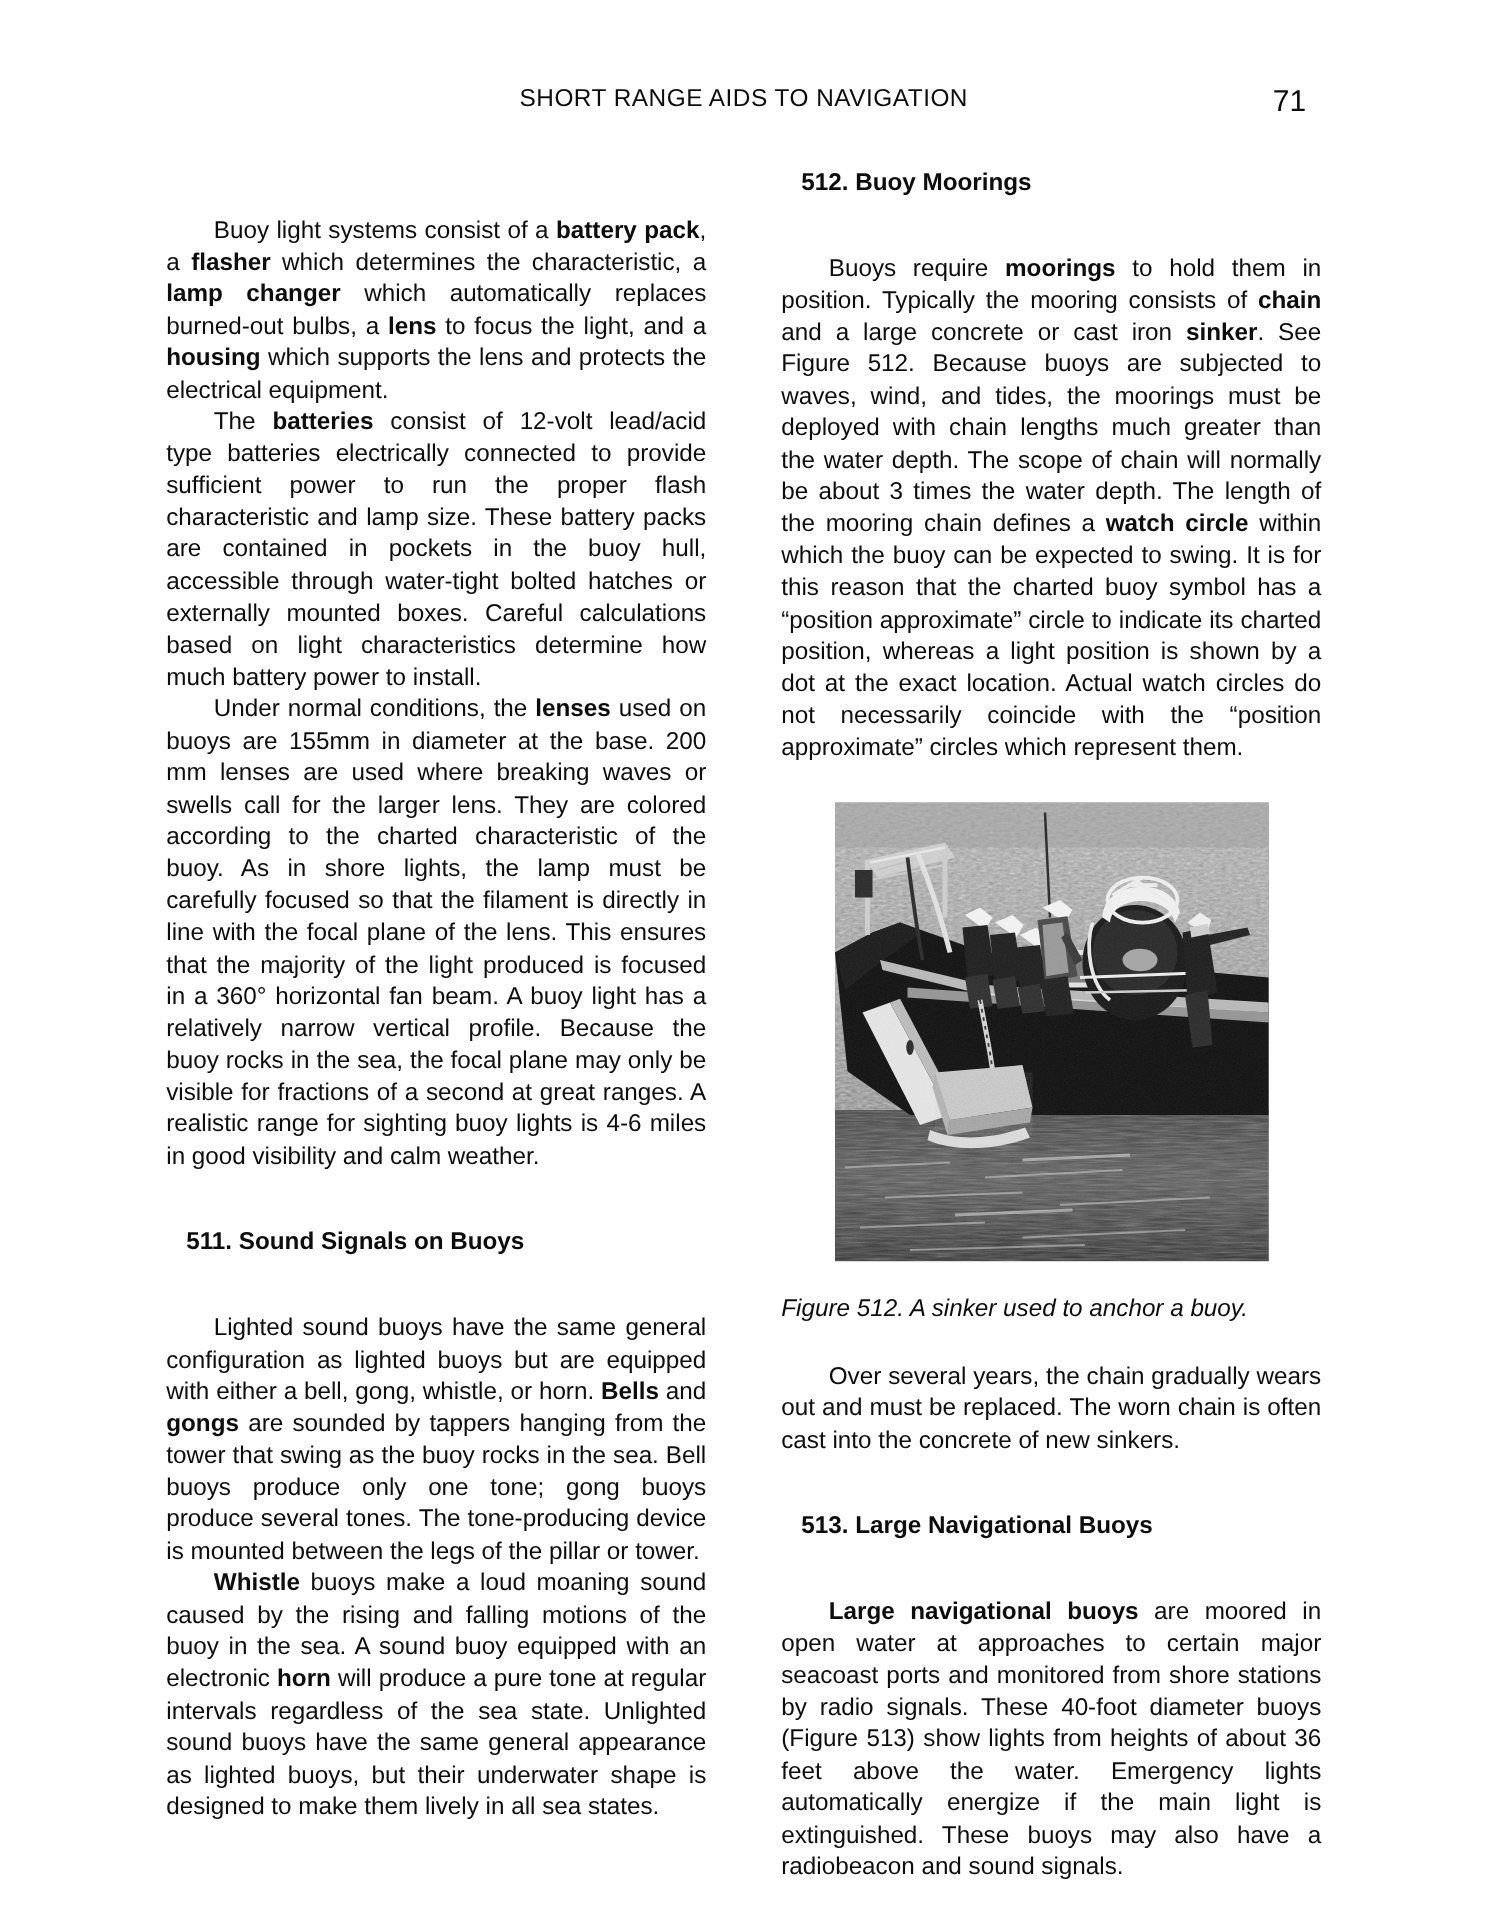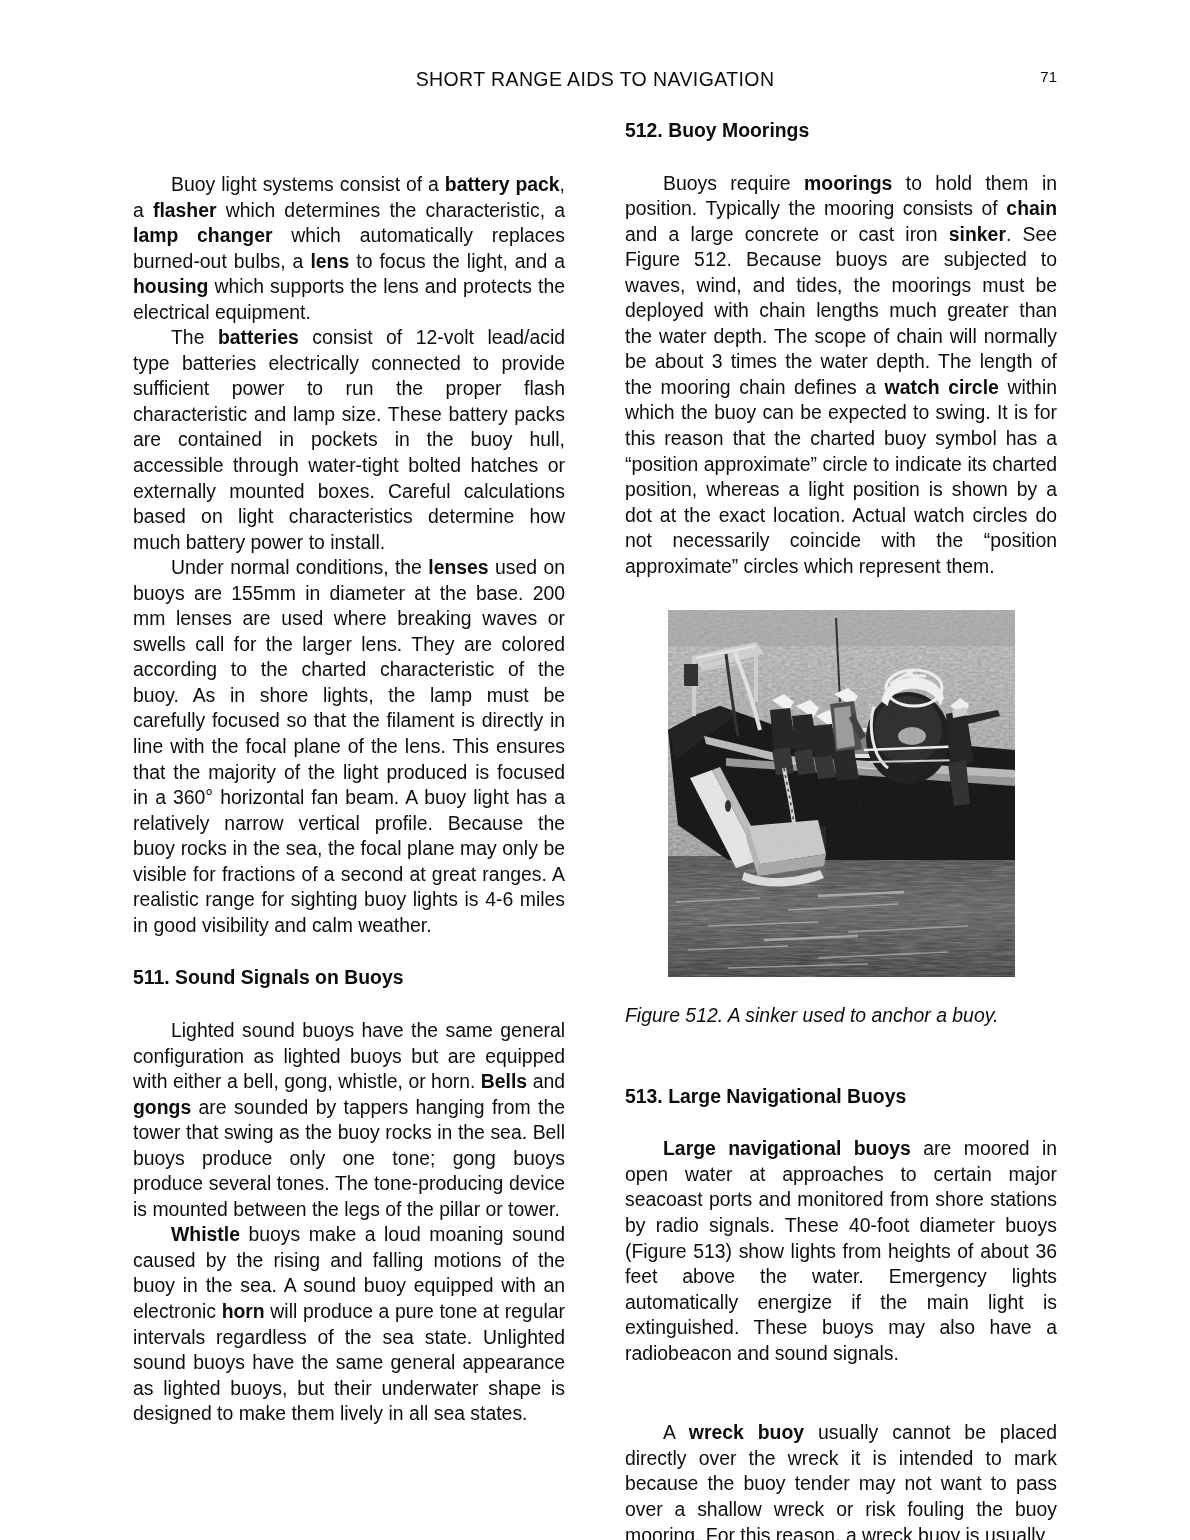--- a/index.html
+++ b/index.html
@@ -29,23 +29,23 @@
     position: absolute;
     left: 0;
     right: 0;
     text-align: center;
     font-size: 19.5px;
     letter-spacing: 0.4px;
     white-space: nowrap;
   }
   .running-head .rh-page {
     position: absolute;
-    right: 0;
+    right: 12px;
     top: 0;
-    font-size: 15px;
+    font-size: 24px;
   }
 
   
   .columns {
     position: absolute;
     top: 118px;
     left: 133px;
     width: 924px;
     height: 1360px;
   }
@@ -61,21 +61,21 @@
     margin: 0;
     font-size: 19.4px;
     line-height: 25.55px;
     text-align: justify;
     text-justify: inter-word;
     hyphens: none;
   }
   p.body.indent { text-indent: 38px; }
 
   h2.section {
-    margin: 0;
+    margin: 16px;
     font-size: 19.4px;
     line-height: 25.55px;
     font-weight: bold;
   }
   .gap-before-head { height: 27px; }
   .gap-after-head  { height: 27px; }
 
   b { font-weight: bold; }
 
   
@@ -279,20 +279,21 @@
               <path d="M96,330 L190,326"></path>
             </g>
 
             <rect x="0" y="0" width="347" height="367" fill="#808080" filter="url(#grain)" opacity="0.22"></rect>
           </svg>
         </div>
         <figcaption class="fig-caption">Figure 512. A sinker used to anchor a buoy.</figcaption>
       </figure>
       <div class="fig-space-bottom"></div>
 
+      <p class="body indent"><span>Over several years, the chain gradually wears out and must be replaced. The worn chain is often cast into the concrete of new sinkers.</span></p>
 
       <div class="gap-before-head"></div>
       <h2 class="section">513. Large Navigational Buoys</h2>
       <div class="gap-after-head"></div>
 
       <p class="body indent"><b>Large navigational buoys</b><span> are moored in open water at approaches to certain major seacoast ports and monitored from shore stations by radio signals. These 40-foot diameter buoys (Figure 513) show lights from heights of about 36 feet above the water. Emergency lights automatically energize if the main light is extinguished. These buoys may also have a radiobeacon and sound signals.</span></p>
 
       <div class="gap-before-head"></div>
       <div class="gap-after-head"></div>
 

